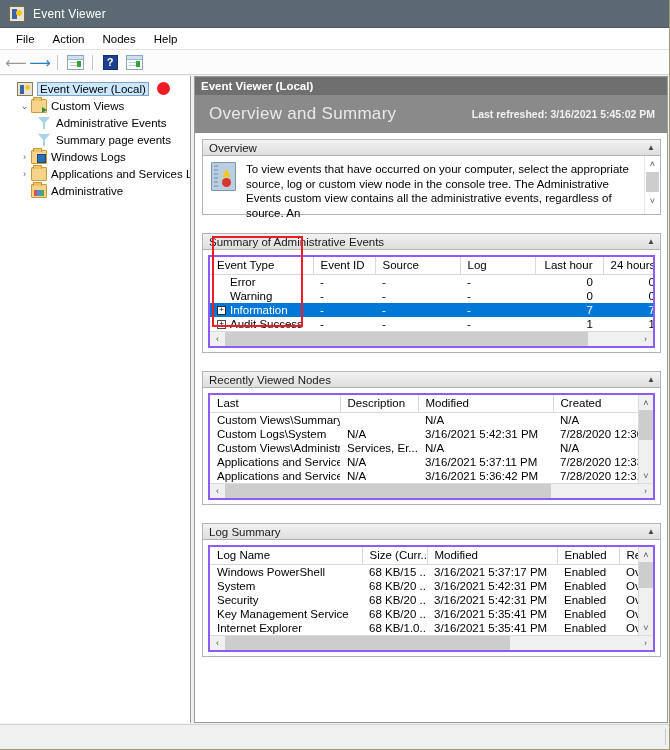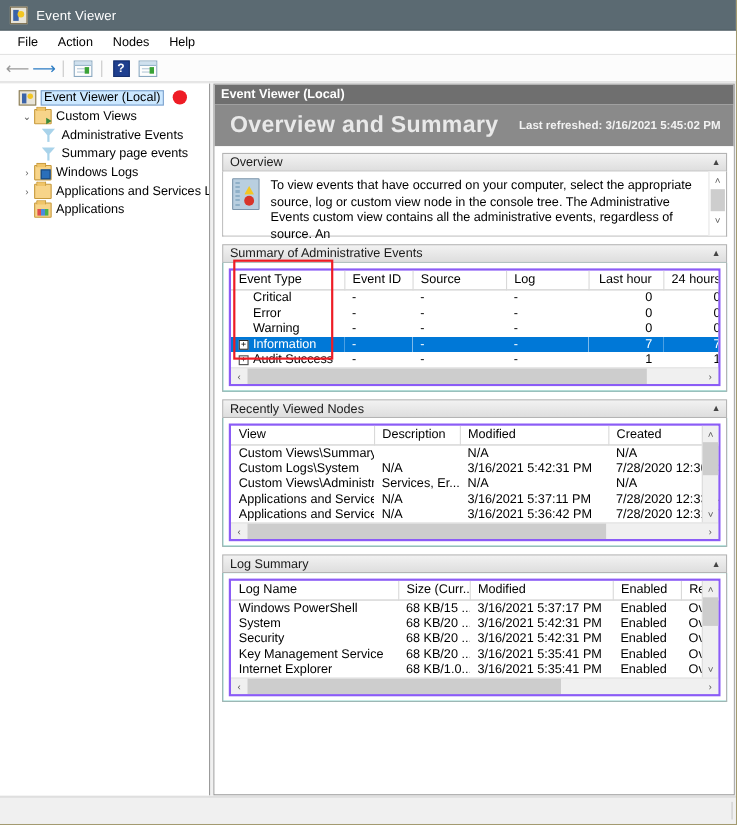--- a/index.html
+++ b/index.html
@@ -253,40 +253,40 @@
     padding-left: 6px;
   }
   .rp-banner {
     height: 38px;
     background: #8a8a8a;
     display: flex; align-items: center; justify-content: space-between;
     padding: 0 12px 0 14px;
     color: #ffffff;
   }
   .rp-banner .banner-title {
-    font-size: 21px;
-    font-weight: bold;
+    font-size: 17px;
+    font-weight: normal;
     letter-spacing: .3px;
     color: #e9e9e9;
   }
   .rp-banner .banner-refresh {
     font-size: 10.5px;
     color: #f2f2f2;
     font-weight: bold;
   }
   .rp-scroll {
     position: absolute;
     left: 0; right: 0; top: 56px; bottom: 0;
     background: #ffffff;
     padding: 6px 6px 0 7px;
     overflow: hidden;
   }
 
   
-  .section { margin-bottom: 7px; }
+  .section { margin-bottom: 18px; }
   .sec-head {
     height: 17px;
     background: linear-gradient(#f2f2f2,#dedede);
     border: 1px solid #b4b4b4;
     display: flex; align-items: center; justify-content: space-between;
     padding: 0 5px 0 6px;
     font-size: 11.5px;
     color: #1a1a1a;
   }
   .sec-head .collapse-tri {
@@ -538,21 +538,21 @@
 
       <div class="tree-row level2">
         <span class="twisty">›</span>
         <span class="tree-icon ic-folder"></span>
         <span class="tree-label">Applications and Services Logs</span>
       </div>
 
       <div class="tree-row level2">
         <span class="twisty spacer">›</span>
         <span class="tree-icon ic-folder ic-folder-sub"></span>
-        <span class="tree-label">Applications</span>
+        <span class="tree-label">Administrative</span>
       </div>
 
     </div>
 
     <div class="splitter"></div>
 
     <div class="right-pane">
 
       <div class="rp-titlebar">Event Viewer (Local)</div>
 
@@ -609,33 +609,20 @@
                       <th>Log</th>
                       <th class="num">Last hour</th>
                       <th class="num">24 hours</th>
                     </tr>
                   </thead>
                   <tbody>
                     <tr>
                       <td>
                           <span class="evt-name">
                             <span class="indent"></span>
-                            <span>Critical</span>
-                          </span>
-                        </td>
-                      <td>-</td>
-                      <td>-</td>
-                      <td>-</td>
-                      <td class="num">0</td>
-                      <td class="num">0</td>
-                    </tr>
-                    <tr>
-                      <td>
-                          <span class="evt-name">
-                            <span class="indent"></span>
                             <span>Error</span>
                           </span>
                         </td>
                       <td>-</td>
                       <td>-</td>
                       <td>-</td>
                       <td class="num">0</td>
                       <td class="num">0</td>
                     </tr>
                     <tr>
@@ -702,21 +689,21 @@
                 <div style="position:relative;padding-right:15px;">
                   <table class="gt">
                     <colgroup>
                         <col style="width:130px">
                         <col style="width:78px">
                         <col style="width:135px">
                         <col style="width:115px">
                       </colgroup>
                     <thead>
                       <tr>
-                        <th>View</th>
+                        <th>Last</th>
                         <th>Description</th>
                         <th>Modified</th>
                         <th>Created</th>
                       </tr>
                     </thead>
                     <tbody>
                       <tr>
                         <td>Custom Views\Summary...</td>
                         <td></td>
                         <td>N/A</td>

